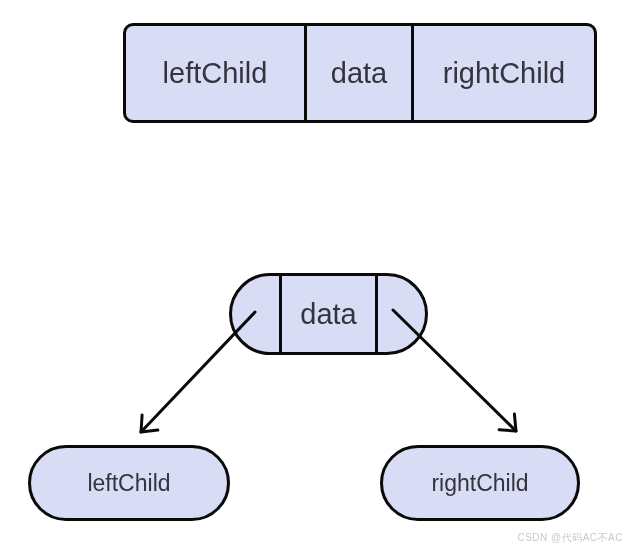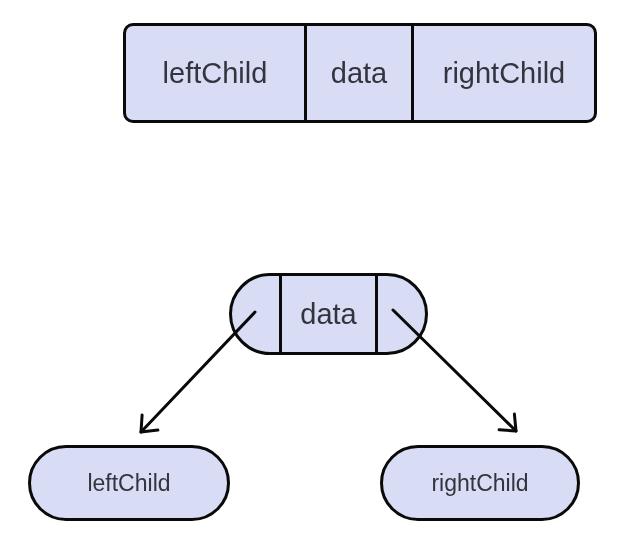--- a/index.html
+++ b/index.html
@@ -138,14 +138,15 @@
     </g>
   </svg>
 
   <div class="leaf leaf-left">
     <span>leftChild</span>
   </div>
   <div class="leaf leaf-right">
     <span>rightChild</span>
   </div>
 
+  <div class="watermark">CSDN @代码AC不AC</div>
 
 </div>
 
 </body></html>

